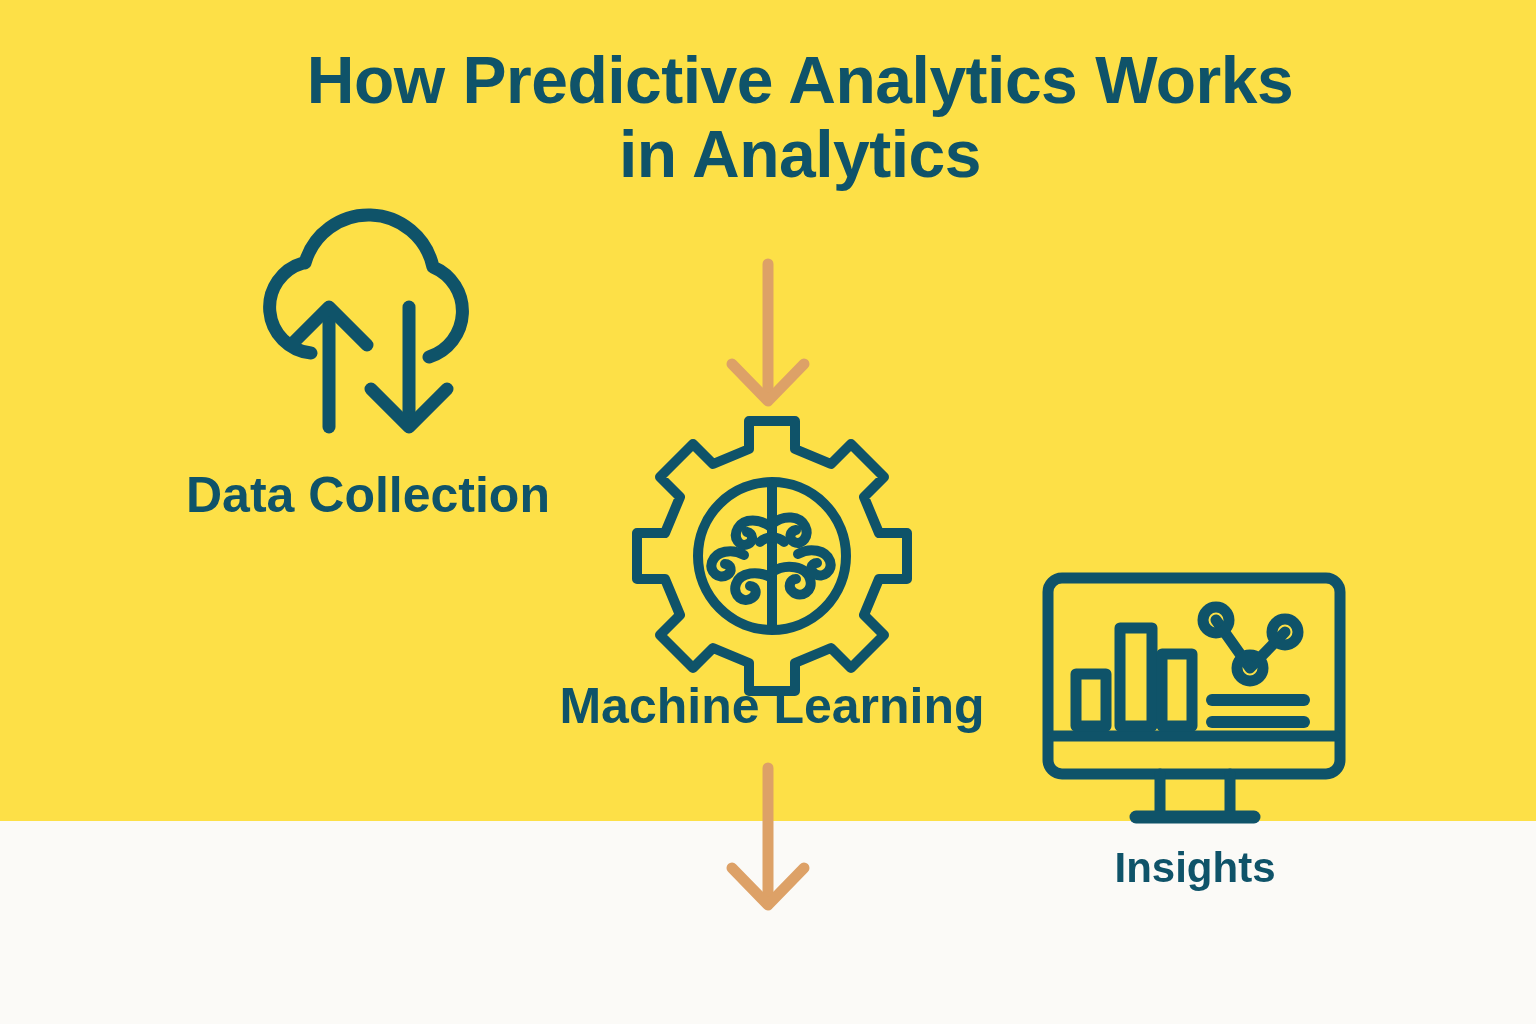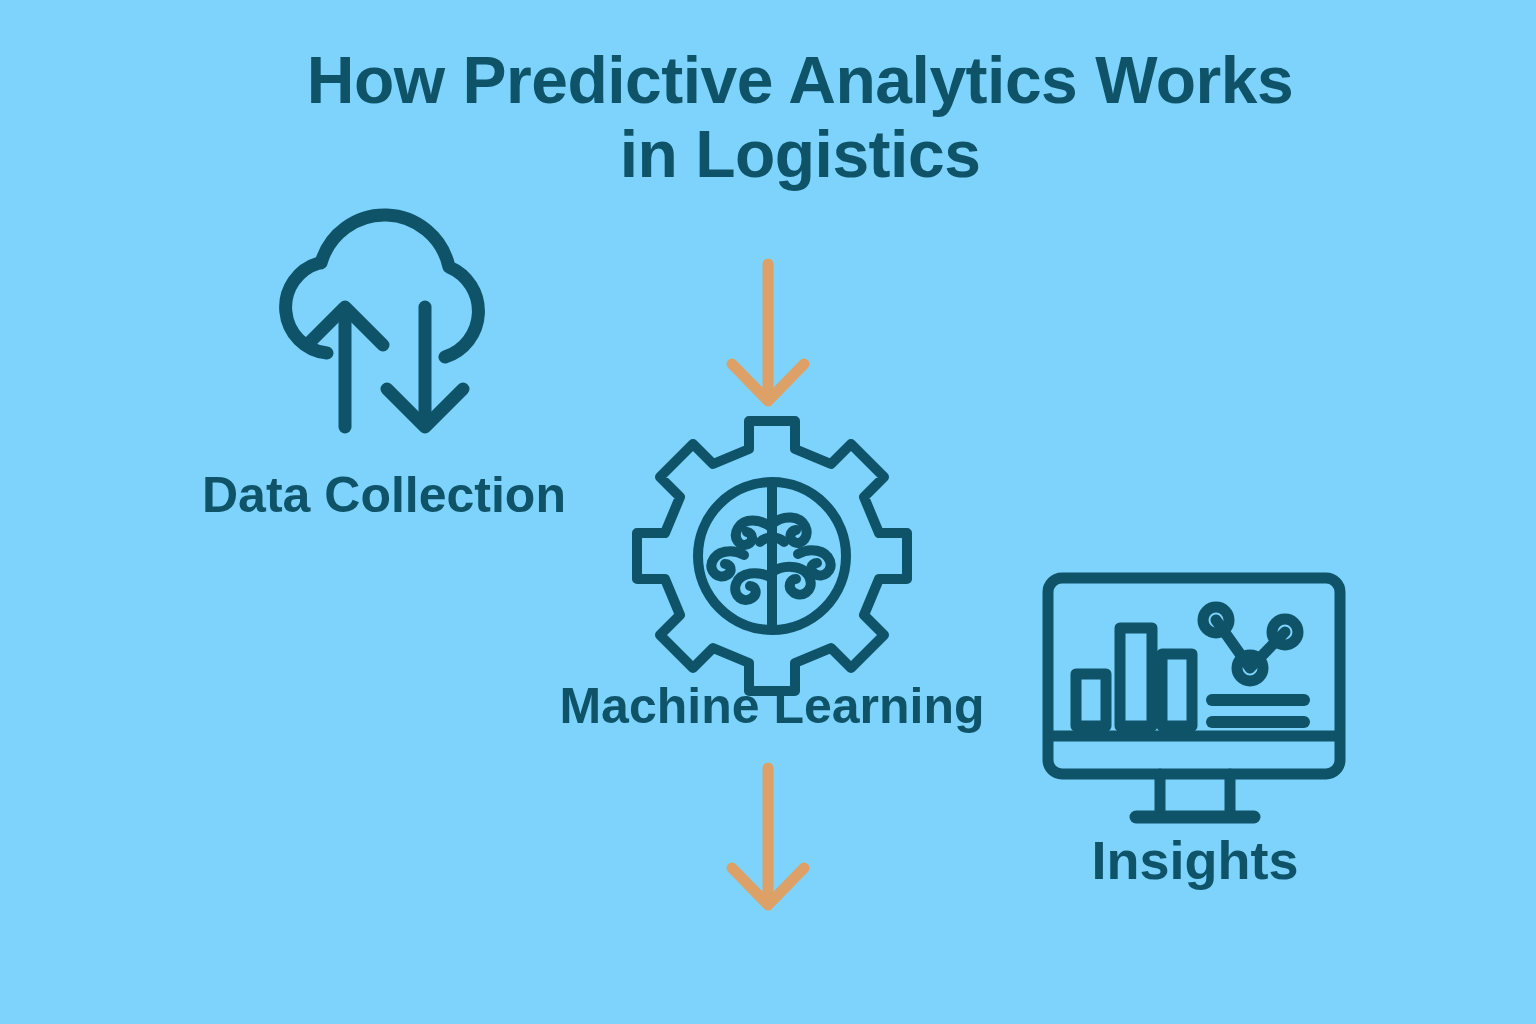--- a/index.html
+++ b/index.html
@@ -10,22 +10,22 @@
   body {
     width: 1536px;
     height: 1024px;
     background: #FBFAF7;
     font-family: "Liberation Sans", sans-serif;
     overflow: hidden;
   }
   .canvas {
     position: relative;
     width: 1536px;
-    height: 1024px;
-    background: #7dd3fc;
+    height: 821px;
+    background: #fde047;
   }
 
   
   .title-block {
     position: absolute;
     left: 180px;
     top: 44px;
     width: 1240px;
     text-align: center;
   }
@@ -51,21 +51,21 @@
     font-family: "Liberation Sans", sans-serif;
     font-weight: bold;
     color: #0F5369;
     text-align: center;
     line-height: 1.05;
     white-space: nowrap;
   }
 
   
   #node-data-collection {
-    left: 164px;
+    left: 148px;
     top: 205px;
     width: 440px;
   }
   #node-data-collection .node-icon-wrap {
     display: flex;
     justify-content: center;
   }
   #node-data-collection .node-label {
     font-size: 50px;
     margin-top: 14px;
@@ -90,22 +90,22 @@
   #node-insights {
     left: 985px;
     top: 570px;
     width: 420px;
   }
   #node-insights .node-icon-wrap {
     display: flex;
     justify-content: center;
   }
   #node-insights .node-label {
-    font-size: 54px;
-    margin-top: 0;
+    font-size: 42px;
+    margin-top: 14px;
   }
   #node-insights .node-label span {
     display: block;
   }
 
   
   .arrow {
     position: absolute;
   }
   #arrow-1 { left: 714px; top: 258px; }
@@ -113,21 +113,21 @@
 
   svg { display: block; overflow: visible; }
 </style>
 </head>
 <body>
 
 <div class="canvas">
 
   <div class="title-block">
     <span class="title-line">How Predictive Analytics Works</span>
-    <span class="title-line">in Logistics</span>
+    <span class="title-line">in Analytics</span>
   </div>
 
   <div class="node" id="node-data-collection">
     <div class="node-icon-wrap">
       <svg class="node-icon" width="270" height="250" viewBox="0 0 270 250" aria-hidden="true">
         <g fill="none" stroke="#0F5369" stroke-width="13" stroke-linecap="round" stroke-linejoin="round">
 
           <path d="M 78 148
                    A 46 46 0 0 1 70 58
                    A 3 3 0 0 1 72 58

